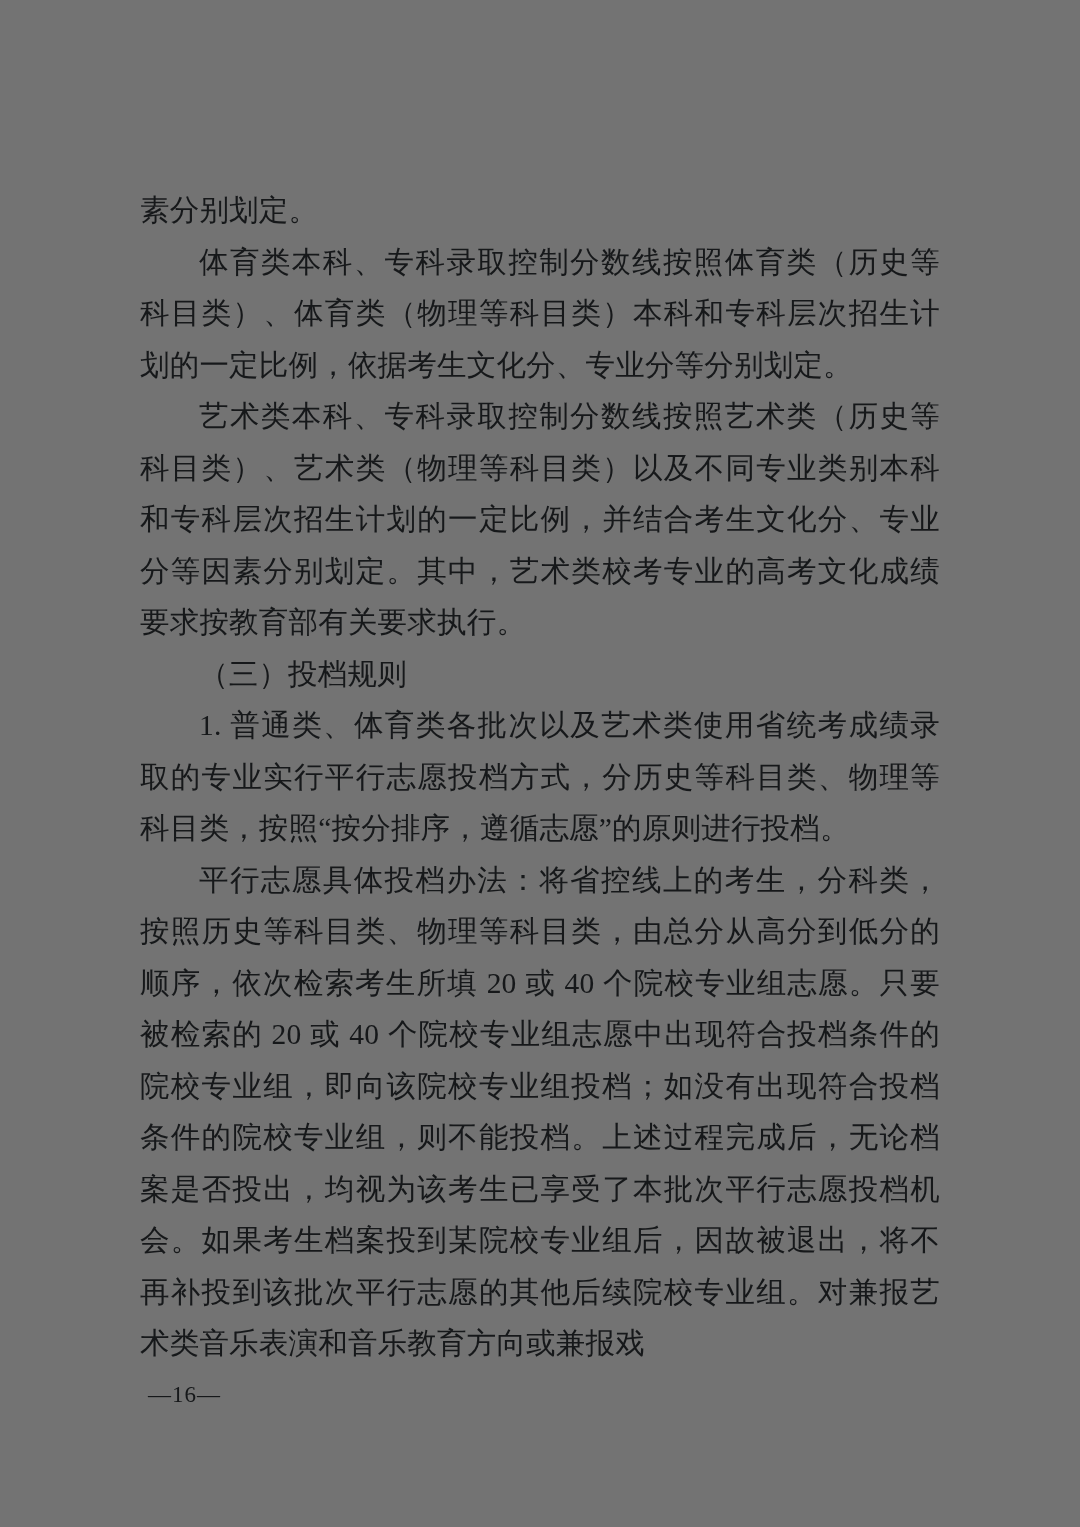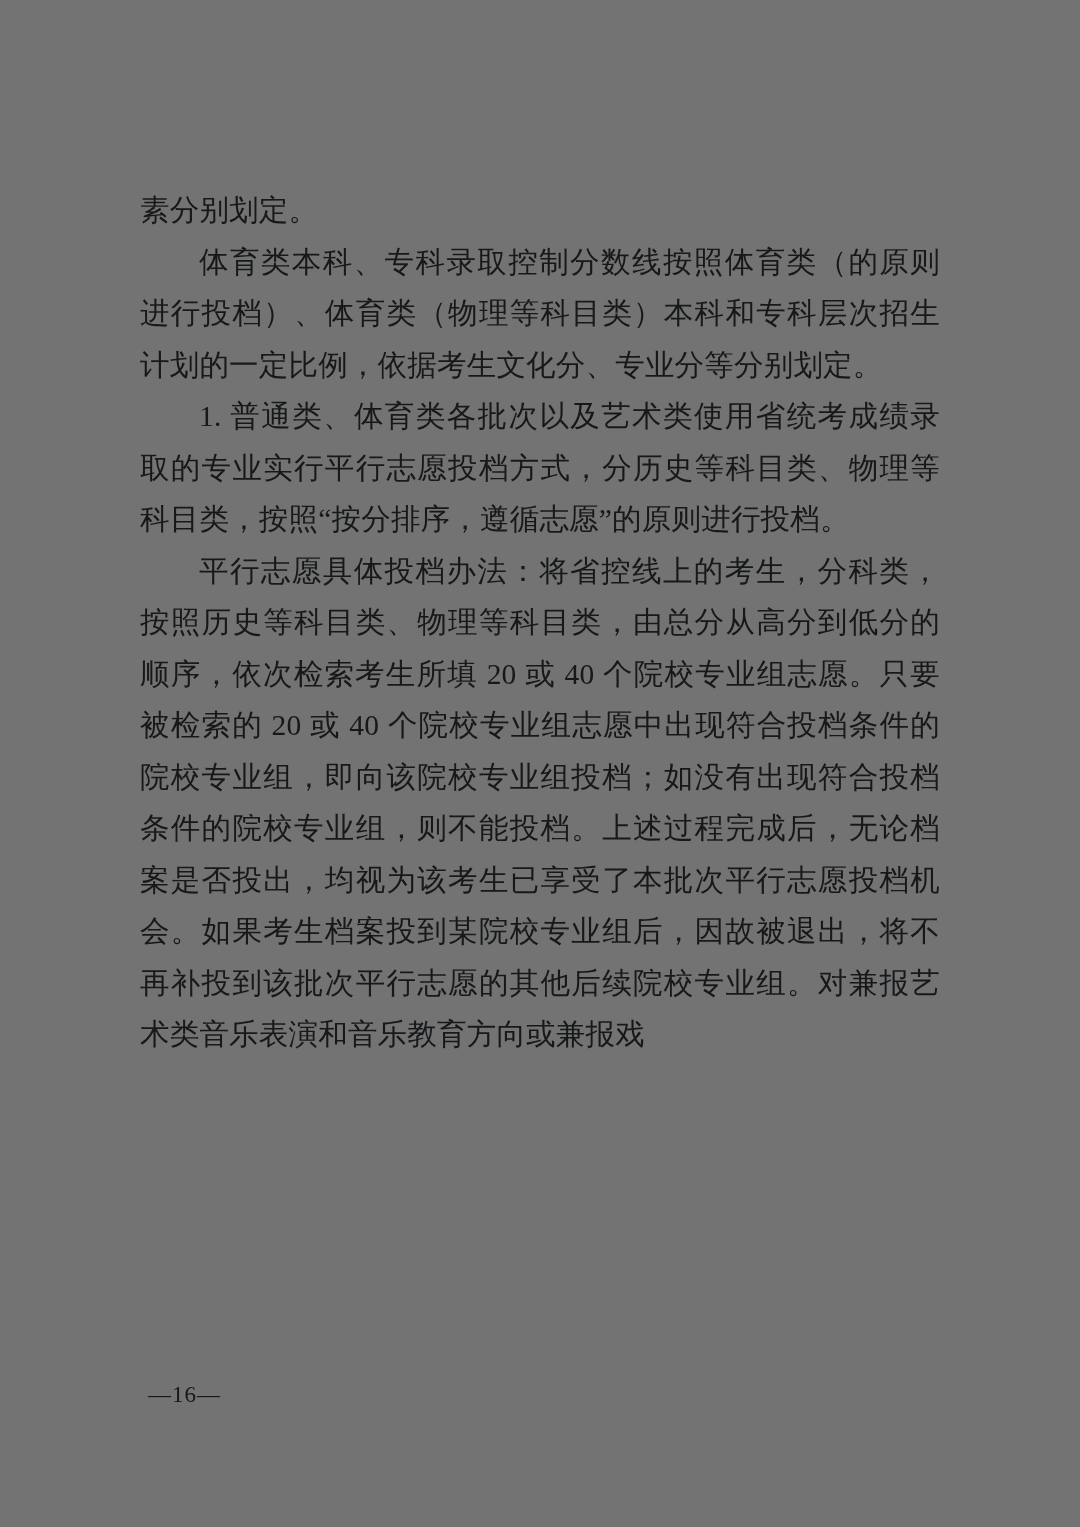--- a/index.html
+++ b/index.html
@@ -49,18 +49,20 @@
     color: #16181a;
     letter-spacing: 1px;
   }
 </style>
 </head>
 <body>
 
 <div class="page">
   <div class="content">
     <p>素分别划定。</p>
-    <p class="indent">体育类本科、专科录取控制分数线按照体育类（的原则进行投档）、体育类（物理等科目类）本科和专科层次招生计划的一定比例，依据考生文化分、专业分等分别划定。</p>
+    <p class="indent">体育类本科、专科录取控制分数线按照体育类（历史等科目类）、体育类（物理等科目类）本科和专科层次招生计划的一定比例，依据考生文化分、专业分等分别划定。</p>
+    <p class="indent">艺术类本科、专科录取控制分数线按照艺术类（历史等科目类）、艺术类（物理等科目类）以及不同专业类别本科和专科层次招生计划的一定比例，并结合考生文化分、专业分等因素分别划定。其中，艺术类校考专业的高考文化成绩要求按教育部有关要求执行。</p>
+    <p class="indent">（三）投档规则</p>
     <p class="indent">1. 普通类、体育类各批次以及艺术类使用省统考成绩录取的专业实行平行志愿投档方式，分历史等科目类、物理等科目类，按照“按分排序，遵循志愿”的原则进行投档。</p>
     <p class="indent">平行志愿具体投档办法：将省控线上的考生，分科类，按照历史等科目类、物理等科目类，由总分从高分到低分的顺序，依次检索考生所填 20 或 40 个院校专业组志愿。只要被检索的 20 或 40 个院校专业组志愿中出现符合投档条件的院校专业组，即向该院校专业组投档；如没有出现符合投档条件的院校专业组，则不能投档。上述过程完成后，无论档案是否投出，均视为该考生已享受了本批次平行志愿投档机会。如果考生档案投到某院校专业组后，因故被退出，将不再补投到该批次平行志愿的其他后续院校专业组。对兼报艺术类音乐表演和音乐教育方向或兼报戏</p>
   </div>
   <div class="page-number">—16—</div>
 </div>
 
 </body></html>

